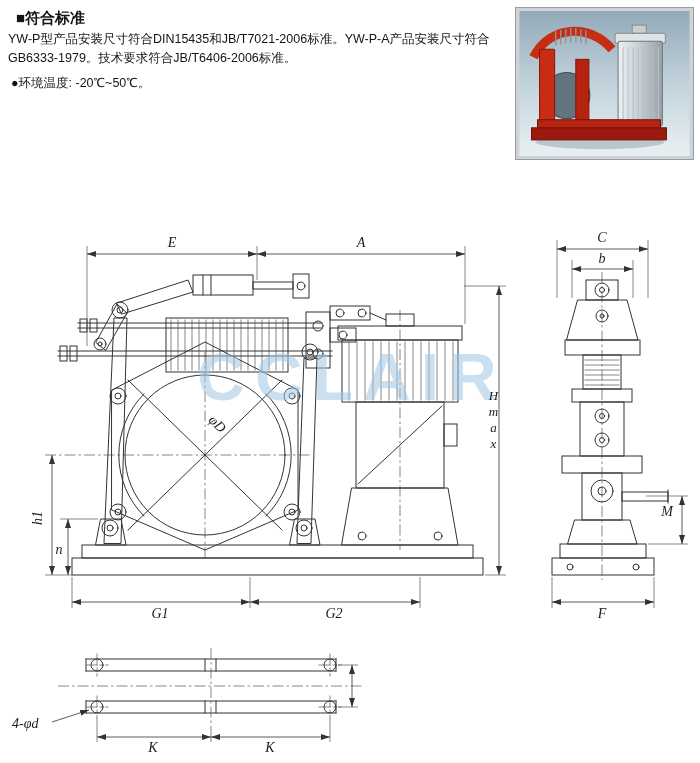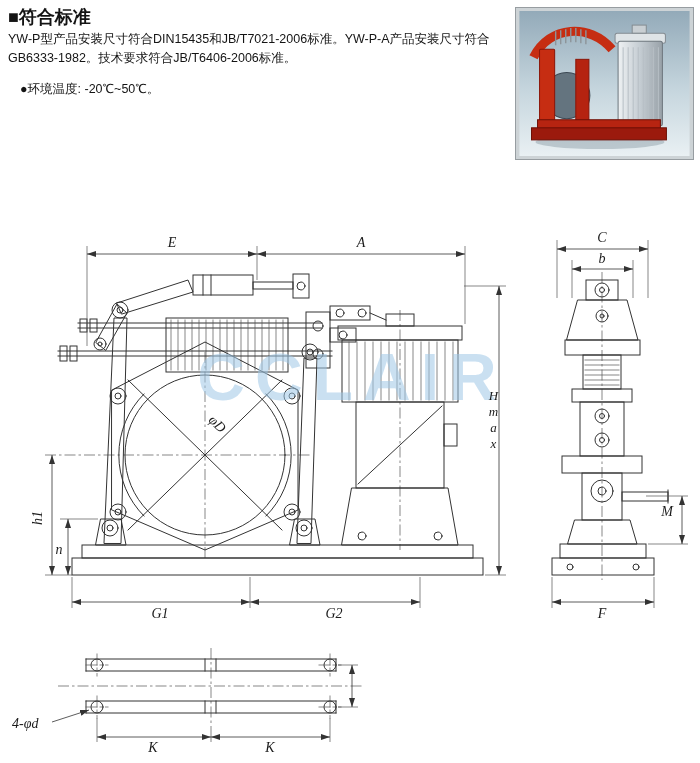--- a/index.html
+++ b/index.html
@@ -2,23 +2,23 @@
 <html><head>
 <meta charset="utf-8">
 <style>
   html,body{margin:0;padding:0;}
   body{
     width:700px;height:763px;background:#ffffff;position:relative;overflow:hidden;
     font-family:"Liberation Sans",sans-serif;color:#141414;
   }
   
   .text-block{position:absolute;left:8px;top:6px;width:506px;font-size:12.5px;line-height:19px;}
-  .sec-heading{font-size:18px;font-weight:bold;margin:2px 0 3px 0;}
+  .sec-heading{font-size:15px;font-weight:bold;margin:2px 0 3px 8px;}
   .sec-body{margin:0 0 6px 0;}
-  .cond-list{margin:12px;}
+  .cond-list{margin:3px;}
   .cond-item{padding-left:14px;text-indent:-14px;margin:0;}
   
   .photo{
     position:absolute;left:515px;top:7px;width:179px;height:153px;box-sizing:border-box;
     border:1px solid #979da1;background:#cdd3d6;padding:3px;
   }
   .photo svg{display:block;width:100%;height:100%;}
   
   .drawing{position:absolute;left:0;top:228px;width:700px;height:535px;}
   .drawing svg{position:absolute;left:0;top:0;}
@@ -32,21 +32,21 @@
     position:absolute;left:485px;top:160px;width:16px;
     writing-mode:vertical-rl;text-orientation:upright;
     font:italic 13px "Liberation Serif",serif;color:#1c1c1c;letter-spacing:1px;
   }
 </style>
 </head>
 <body>
 
 <div class="text-block">
   <div class="sec-heading">■符合标准</div>
-  <p class="sec-body">YW-P型产品安装尺寸符合DIN15435和JB/T7021-2006标准。YW-P-A产品安装尺寸符合GB6333-1982。技术要求符合JB/T6406-2006标准。</p>
+  <p class="sec-body">YW-P型产品安装尺寸符合DIN15435和JB/T7021-2006标准。YW-P-A产品安装尺寸符合GB6333-1979。技术要求符合JB/T6406-2006标准。</p>
   <div class="cond-list">
     <p class="cond-item">●环境温度: -20℃~50℃。</p>
   </div>
 </div>
 
 <div class="photo">
   <svg viewBox="0 0 169 144" aria-hidden="true">
     <defs>
       <linearGradient id="pg" x1="0" y1="0" x2="0" y2="1">
         <stop offset="0" stop-color="#93aab9"></stop>

